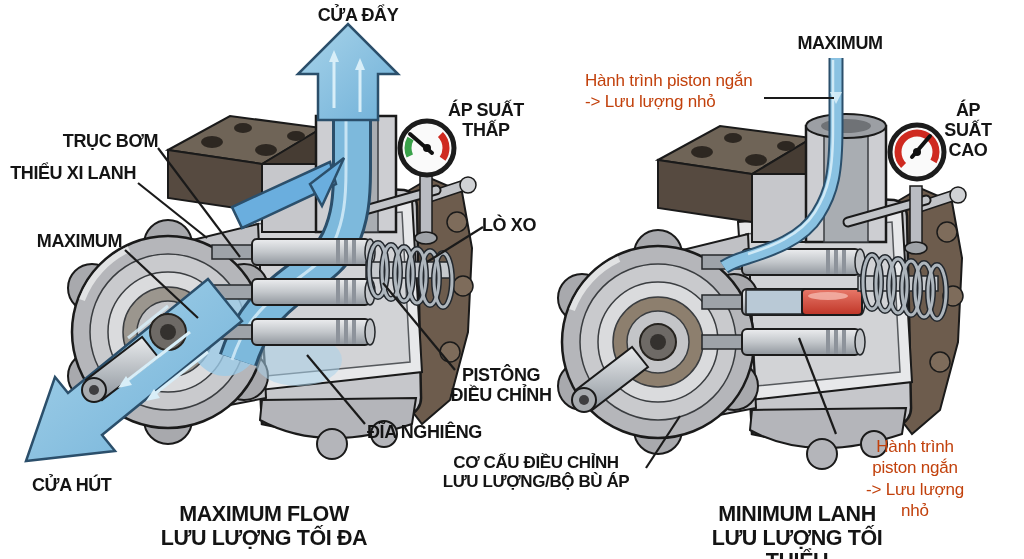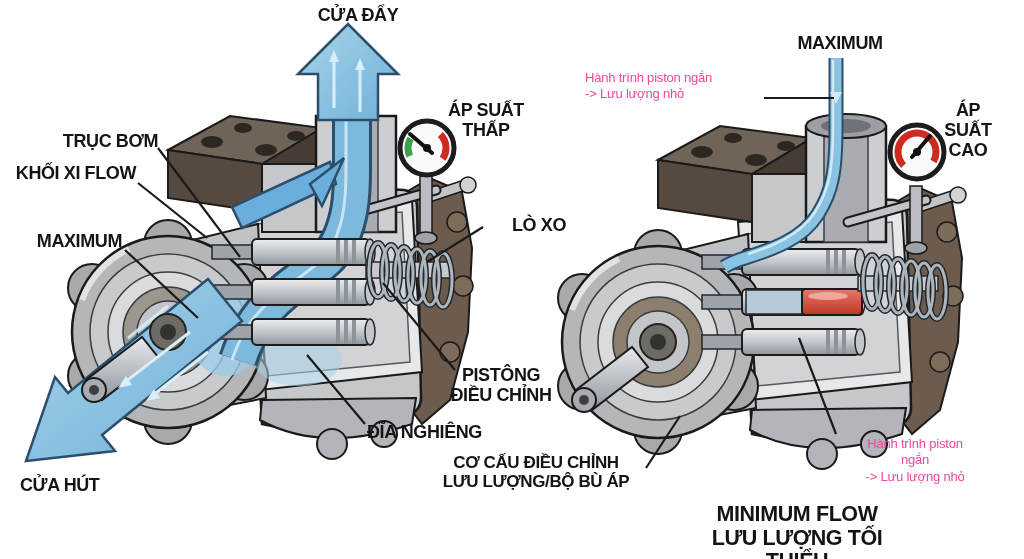--- a/index.html
+++ b/index.html
@@ -5,21 +5,21 @@
   html,body{margin:0;padding:0;background:#ffffff;}
   #stage{position:relative;width:1024px;height:559px;background:#ffffff;overflow:hidden;
          font-family:"Liberation Sans","DejaVu Sans",sans-serif;}
   #art{position:absolute;left:0;top:0;}
   .lbl{position:absolute;color:#141414;font-weight:bold;white-space:pre-line;
        line-height:1.12;letter-spacing:-0.4px;}
   .sm{font-size:18px;}
   .cap{font-size:21.5px;line-height:1.1;}
   .center{transform:translateX(-50%);text-align:center;}
   .rt{text-align:right;}
-  .note{position:absolute;color:#ec4899;font-weight:500;font-size:13px;
+  .note{position:absolute;color:#c2410c;font-weight:500;font-size:17px;
         letter-spacing:-0.2px;white-space:pre-line;line-height:1.25;}
   .note.center{transform:translateX(-50%);text-align:center;}
 </style>
 </head>
 <body>
 
 <div id="stage">
 
 <svg id="art" width="1024" height="559" viewBox="0 0 1024 559">
   <defs>
@@ -230,37 +230,38 @@
     <line x1="383" y1="283" x2="455" y2="370"></line>
     <line x1="307" y1="355" x2="365" y2="424"></line>
     <line x1="646" y1="468" x2="680" y2="416"></line>
     <line x1="764" y1="98" x2="834" y2="98"></line>
     <line x1="799" y1="338" x2="836" y2="434"></line>
   </g>
 </svg>
 
 <div class="lbl sm center" style="left:358px;top:5px">CỬA ĐẨY</div>
 <div class="lbl sm rt" style="right:866px;top:131px">TRỤC BƠM</div>
-<div class="lbl sm rt" style="right:888px;top:163px">KHỐI XI FLOW</div>
+<div class="lbl sm rt" style="right:888px;top:163px">THIỂU XI LANH</div>
 <div class="lbl sm rt" style="right:902px;top:231px">MAXIMUM</div>
 <div class="lbl sm center" style="left:486px;top:100px">ÁP SUẤT
 THẤP</div>
-<div class="lbl sm" style="left:512px;top:215px">LÒ XO</div>
+<div class="lbl sm" style="left:482px;top:215px">LÒ XO</div>
 <div class="lbl sm center" style="left:501px;top:365px">PISTÔNG
 ĐIỀU CHỈNH</div>
 <div class="lbl sm" style="left:367px;top:422px">ĐĨA NGHIÊNG</div>
-<div class="lbl sm" style="left:20px;top:475px">CỬA HÚT</div>
-
+<div class="lbl sm" style="left:32px;top:475px">CỬA HÚT</div>
+
+<div class="lbl cap center" style="left:264px;top:503px"><span>MAXIMUM FLOW</span><br><span>LƯU LƯỢNG TỐI ĐA</span></div>
 
 <div class="lbl cap center" style="left:536px;top:454px;font-size:17px">CƠ CẤU ĐIỀU CHỈNH
 LƯU LƯỢNG/BỘ BÙ ÁP</div>
 
 <div class="lbl sm center" style="left:840px;top:33px">MAXIMUM</div>
 <div class="note" style="left:585px;top:70px">Hành trình piston ngắn
 -&gt; Lưu lượng nhỏ</div>
 <div class="lbl sm center" style="left:968px;top:100px">ÁP SUẤT
 CAO</div>
 <div class="note center" style="left:915px;top:436px">Hành trình piston ngắn
 -&gt; Lưu lượng nhỏ</div>
 
-<div class="lbl cap center" style="left:797px;top:503px"><span>MINIMUM FLOW</span><br><span>LƯU LƯỢNG TỐI THIỂU</span></div>
+<div class="lbl cap center" style="left:797px;top:503px"><span>MINIMUM LANH</span><br><span>LƯU LƯỢNG TỐI THIỂU</span></div>
 
 </div>
 
 </body></html>

